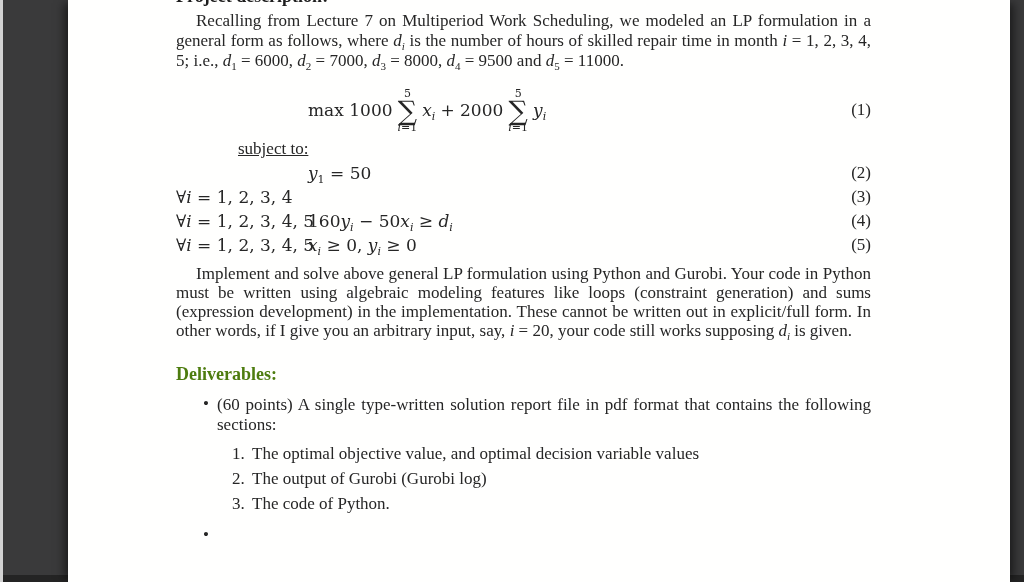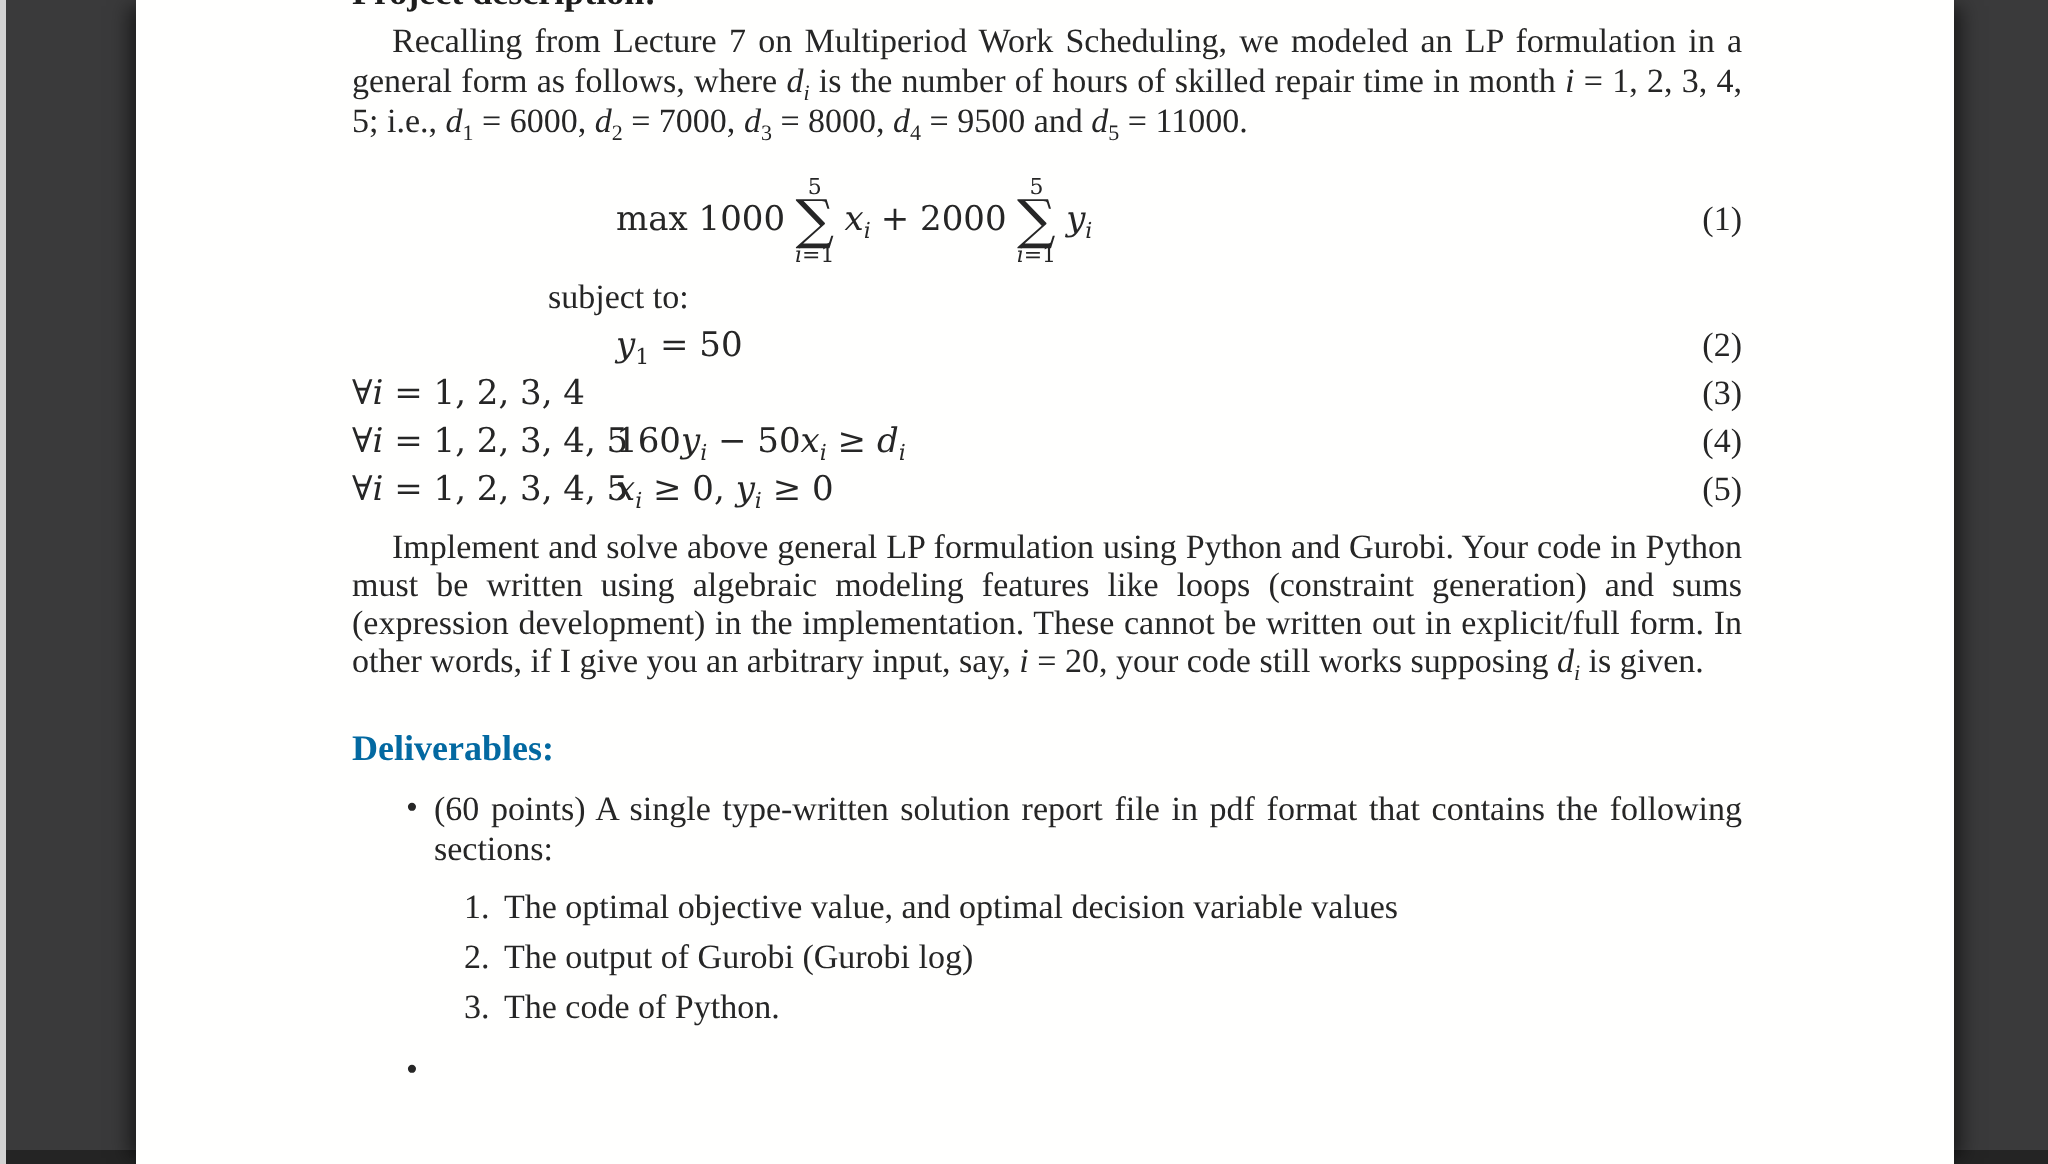--- a/index.html
+++ b/index.html
@@ -23,20 +23,21 @@
   .margin-left  { left: 3px;  width: 65px; }
   .margin-right { right: 0;   width: 47px; }
   .margin-cap {
     position: absolute; bottom: 0; left: 0; width: 100%; height: 7px;
     background: #242424;
   }
   .page {
     position: absolute; left: 68px; top: 0; width: 909px; height: 582px;
     background: #fffffe; z-index: 2;
     box-shadow: -7px 0 9px -3px rgba(0,0,0,0.5), 7px 0 9px -3px rgba(0,0,0,0.5);
+    padding-left: 33px;
   }
   .content {
     position: absolute; left: 108px; top: 0; width: 695px;
     font-size: 17px;
   }
   .doc-title {
     margin: -14px 0 0 0; padding: 0;
     font-size: 18px; font-weight: bold; line-height: 20px; color: #1d1d1d;
   }
   .para {
@@ -57,31 +58,31 @@
     font-size: 17px;
   }
   .sum { display: inline-flex; flex-direction: column; align-items: center; }
   .sum .limit { font-size: 11px; line-height: 11px; }
   .sum .sigma { font-size: 27px; line-height: 23px; }
   .objective .eq-no {
     position: absolute; left: auto; right: -132px; top: 50%;
     transform: translateY(-50%);
   }
   .eq-no { font-size: 17px; color: #262626; }
-  .subject-to { margin-top: 4px; margin-left: 98px; line-height: 20px; }
+  .subject-to { margin-top: 4px; margin-left: 62px; line-height: 20px; text-decoration: underline; }
   .c-rows { margin-top: 2px; }
   .c-row { position: relative; height: 24px; line-height: 24px; }
   .c-lhs { position: absolute; left: 132px; }
   .c-forall { position: absolute; left: 0; width: 554px; text-align: left; }
   .c-row .eq-no { position: absolute; right: -132px; }
   .eq-row .eq-no, .c-row .eq-no { right: 0; }
   .c-row .c-forall { width: 554px; }
   .deliv-heading {
     margin: 24px 0 0 0; padding: 0;
-    font-size: 18px; font-weight: bold; line-height: 20px; color: #0369a1;
+    font-size: 18px; font-weight: bold; line-height: 20px; color: #4d7c0f;
   }
   .bullet-item { position: relative; padding-left: 41px; line-height: 20px; text-align: justify; }
   .bullet-item.first { margin-top: 11px; }
   .bullet-item.second { margin-top: 12px; }
   .bullet-dot { position: absolute; left: 27px; top: -1px; }
   .sub-list { margin-top: 9px; }
   .sub-item { position: relative; padding-left: 76px; line-height: 20px; margin-bottom: 5px; }
   .sub-num { position: absolute; left: 56px; }
 </style>
 </head>

